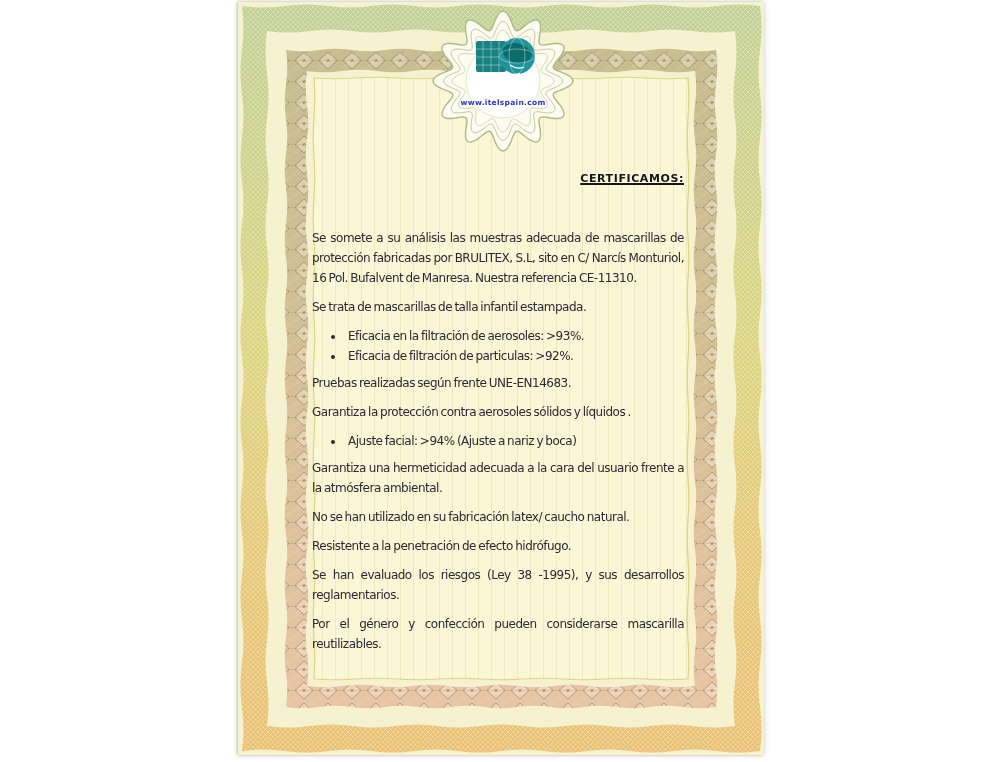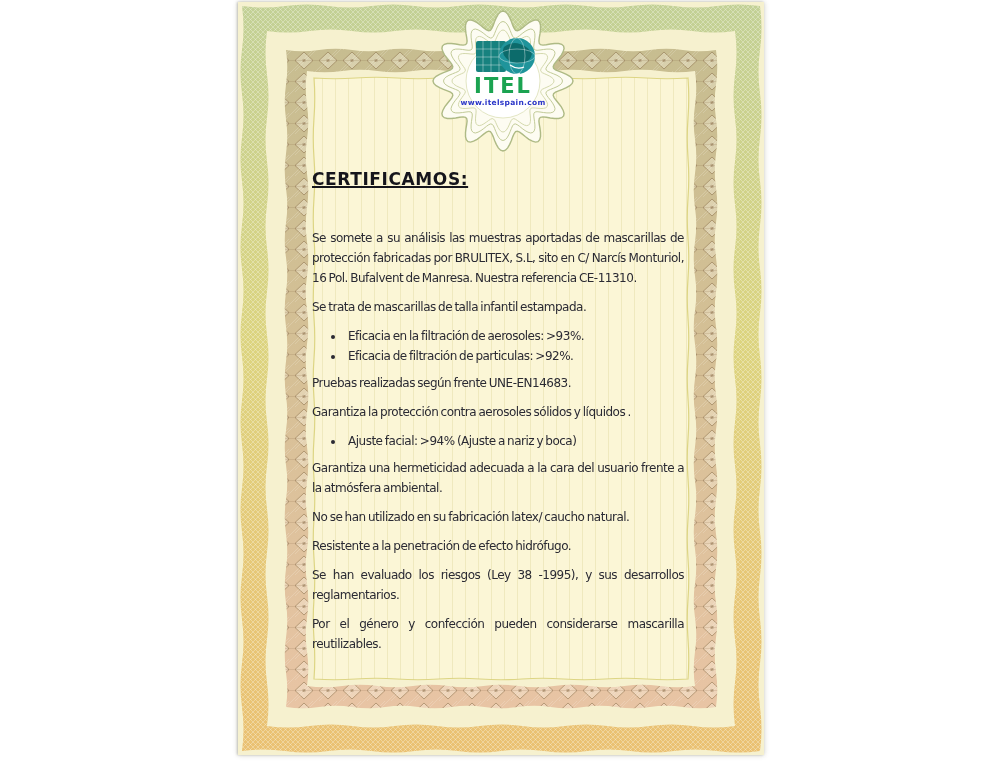--- a/index.html
+++ b/index.html
@@ -39,25 +39,25 @@
   
   .content {
     position:absolute; left:74px; top:166px; width:372px; z-index:1;
     color:#2a2a33;
     font-size:12px; line-height:20px;
     letter-spacing:-0.5px; word-spacing:-1px;
     text-align:justify;
   }
   .content h1 {
     margin:0 0 38px;
-    font-size:17px; line-height:22px;
+    font-size:11px; line-height:22px;
     letter-spacing:.6px; color:#15151c;
     text-decoration:underline;
     text-decoration-thickness:2px;
-    text-align:left;
+    text-align:right;
   }
   .content p { margin:0 0 9px; }
   .content ul { margin:0 0 7px; padding:0 0 0 33px; }
   .content li { padding-left:3px; }
   .content b { font-weight:normal; }
 </style>
 </head>
 <body>
 
 <div class="page">
@@ -113,28 +113,27 @@
           <circle cx="87" cy="49" r="18" fill="#1f949b"></circle>
           <path d="M74 40 q8 -6 16 -3 q9 3 12 10 q-2 8 -10 9 q-10 1 -16 -5 q-5 -5 -2 -11 Z" fill="#0c6b6b"></path>
           <path d="M80 58 q7 5 14 2" stroke="#ffffff" stroke-width="1.2" fill="none"></path>
           <g stroke="rgba(255,255,255,0.55)" stroke-width="0.7" fill="none">
             <ellipse cx="87" cy="49" rx="18" ry="7"></ellipse>
             <ellipse cx="87" cy="49" rx="8" ry="18"></ellipse>
           </g>
           <path d="M60 66 q14 6 30 1" stroke="#ffffff" stroke-width="2" fill="none"></path>
         </g>
       </svg>
-      <div class="brand" style="color: rgb(27, 163, 81);">ITEL</div>
       <div class="site" style="color: rgb(42, 53, 200);">www.itelspain.com</div>
     </div>
 
     <div class="content">
       <h1>CERTIFICAMOS:</h1>
 
-      <p><span>Se somete a su análisis las muestras aportadas de mascarillas de protección fabricadas por </span><b>BRULITEX, S.L,</b><span> sito en C/ Narcís Monturiol, 16 Pol. Bufalvent de Manresa. Nuestra referencia CE-11310.</span></p>
+      <p><span>Se somete a su análisis las muestras adecuada de mascarillas de protección fabricadas por </span><b>BRULITEX, S.L,</b><span> sito en C/ Narcís Monturiol, 16 Pol. Bufalvent de Manresa. Nuestra referencia CE-11310.</span></p>
 
       <p>Se trata de mascarillas de talla infantil estampada.</p>
 
       <ul>
         <li>Eficacia en la filtración de aerosoles: &gt;93%.</li>
         <li>Eficacia de filtración de particulas: &gt;92%.</li>
       </ul>
 
       <p>Pruebas realizadas según frente UNE-EN14683.</p>
       <p>Garantiza la protección contra aerosoles sólidos y líquidos .</p>

